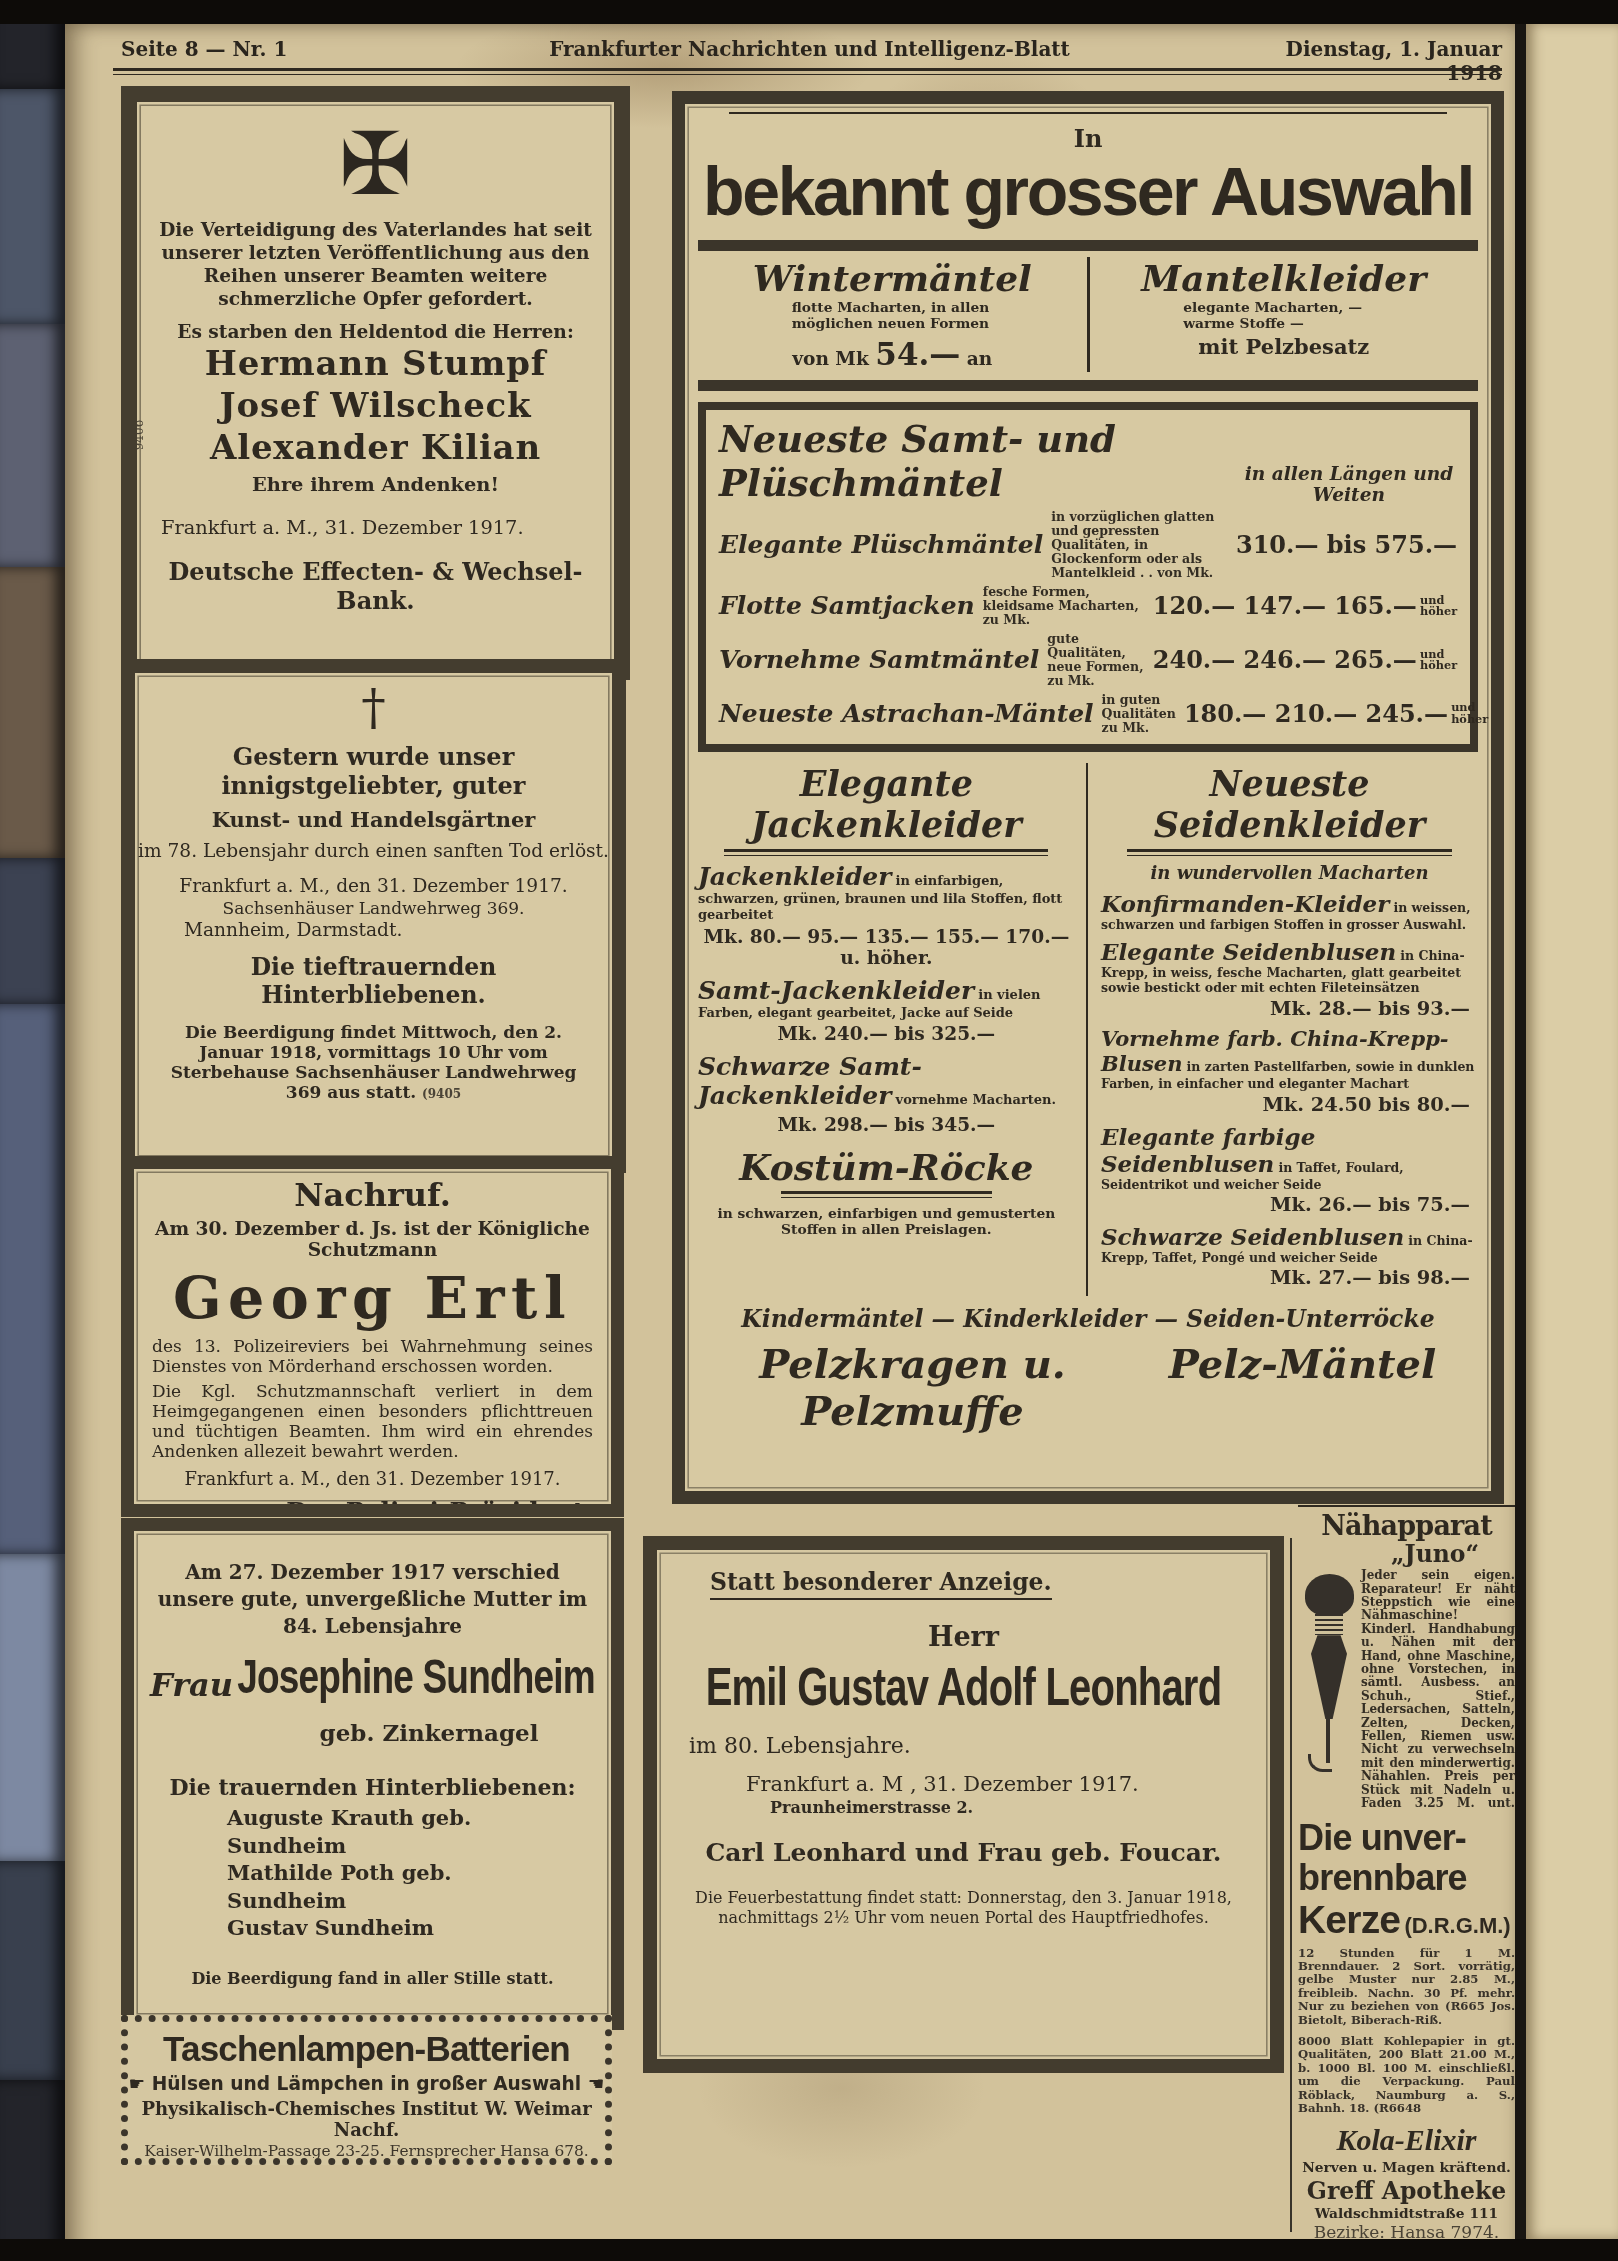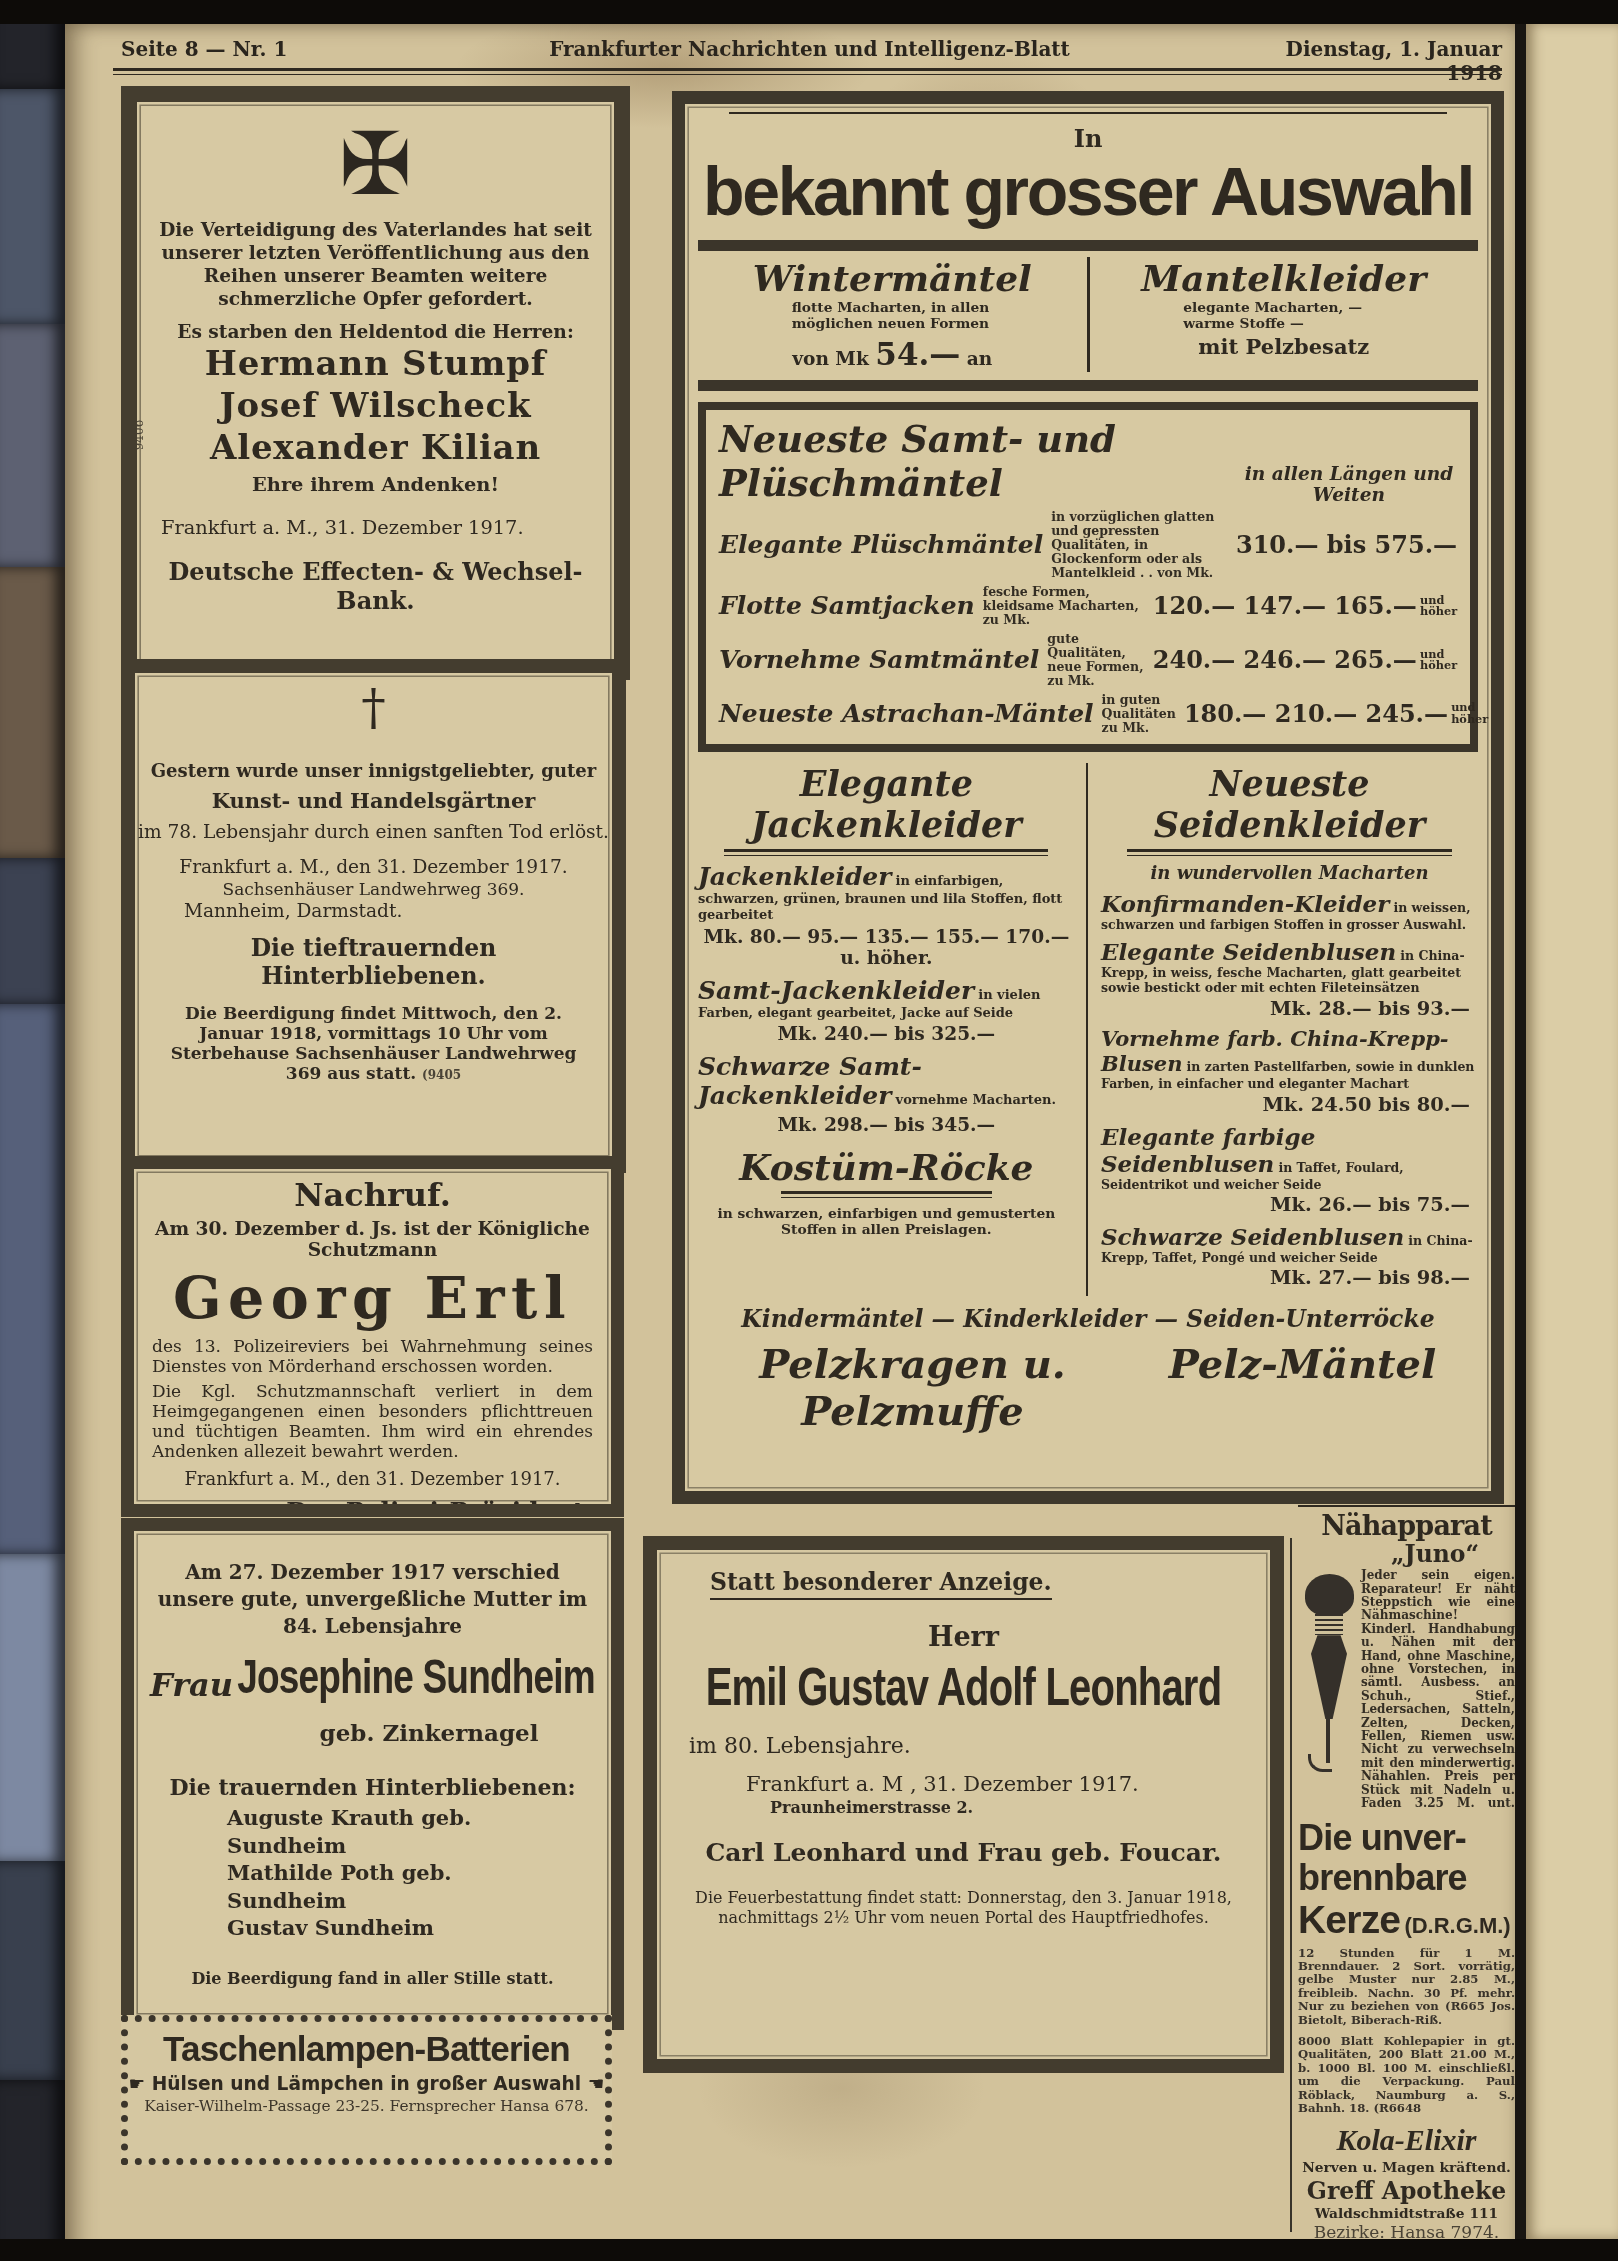--- a/index.html
+++ b/index.html
@@ -35,21 +35,21 @@
   
   #bank .cross{font-size:87px;line-height:95px;margin-top:14.6px;color:#2c2720;}
   #bank .intro{font-size:18.6px;line-height:23px;font-weight:bold;margin:6.5px 14.6px 0;}
   #bank .line{font-size:18.6px;font-weight:bold;margin-top:11.3px;}
   #bank .name{font-size:34px;line-height:42px;font-weight:bold;letter-spacing:0.8px;}
   #bank .honor{font-size:19.4px;font-weight:bold;margin-top:4.9px;}
   #bank .date{font-size:19.4px;margin-top:19.4px;text-align:left;padding-left:24px;}
   #bank .sig{font-size:24px;font-weight:bold;margin-top:18px;}
   
   #stock .cross{font-size:49px;line-height:53px;margin-top:8px;}
-  #stock .intro{font-size:18px;font-weight:bold;margin-top:26px;}
+  #stock .intro{font-size:24px;font-weight:bold;margin-top:8px;}
   #stock .nrow{margin-top:8px;}
   #stock .herr{font-size:37px;font-weight:bold;}
   #stock .name{font-size:52px;font-weight:bold;letter-spacing:0.8px;}
   #stock .prof{font-size:21px;font-weight:bold;margin-top:6.5px;}
   #stock .line{font-size:18.6px;margin-top:8px;}
   #stock .date{font-size:18.6px;margin-top:14.6px;}
   #stock .addr{font-size:17px;margin-top:1.6px;}
   #stock .city{font-size:18.6px;margin-top:1.6px;text-align:left;padding-left:49px;}
   #stock .mour{font-size:23.5px;font-weight:bold;margin-top:13px;}
   #stock .fun{font-size:17px;line-height:20px;font-weight:bold;margin:13px 16px 0;}
@@ -254,20 +254,21 @@
       <div>Auguste Krauth geb. Sundheim</div>
       <div>Mathilde Poth geb. Sundheim</div>
       <div>Gustav Sundheim</div>
     </div>
     <div class="fun">Die Beerdigung fand in aller Stille statt.</div>
   </div>
 
   <div class="abs" id="batt">
     <div class="t">Taschenlampen-Batterien</div>
     <div class="l2 dejavu">☛  Hülsen und Lämpchen in großer Auswahl  ☚</div>
+    <div class="l3">Physikalisch-Chemisches Institut W. Weimar Nachf.</div>
     <div class="l4">Kaiser-Wilhelm-Passage 23-25.  Fernsprecher Hansa 678.</div>
   </div>
 
   <div class="abs" id="ad">
     <div class="banner-rule"></div>
     <div class="smallword">In</div>
     <div class="headline">bekannt grosser Auswahl</div>
 
     <div class="wrow">
       <div class="wcol first">

